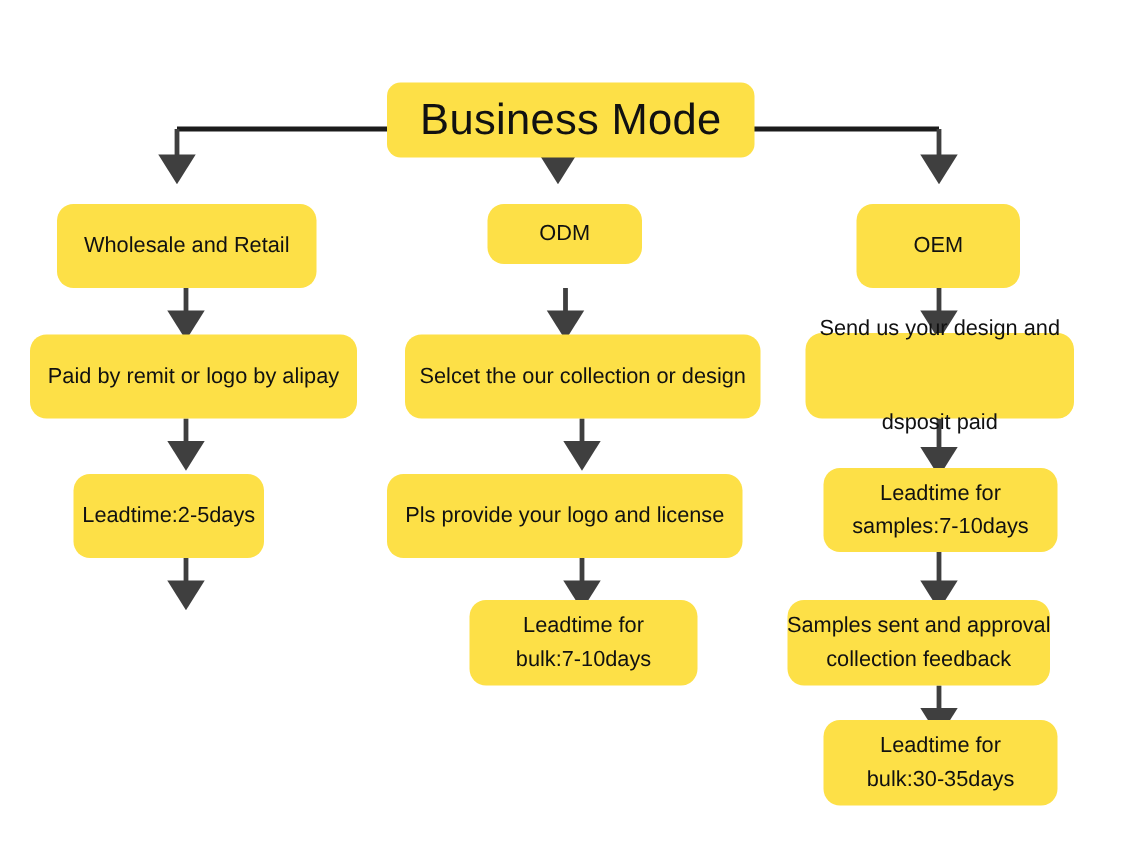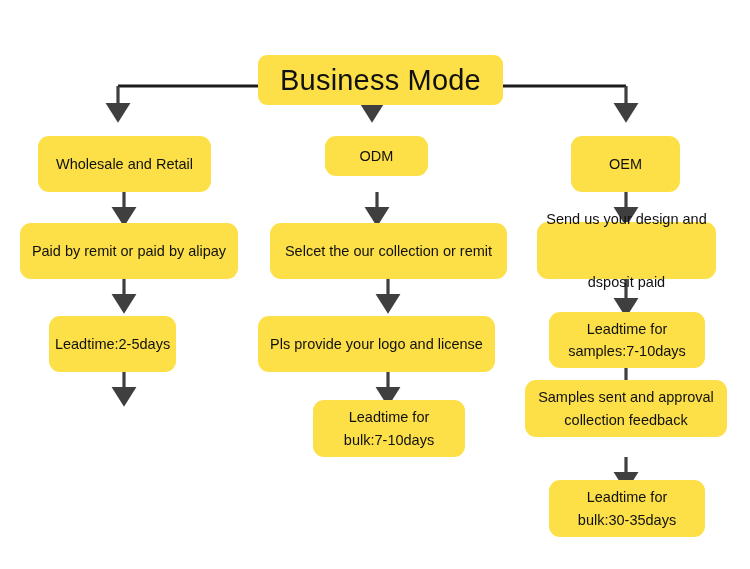--- a/index.html
+++ b/index.html
@@ -95,33 +95,33 @@
 
   <div class="node node-title" style="left:258px; top:55px; width:245px; height:50px;">
     <span>Business Mode</span>
   </div>
 
   <div class="node" style="left:38px; top:136px; width:173px; height:56px;">
     <span>Wholesale and Retail</span>
   </div>
 
   <div class="node" style="left:20px; top:223px; width:218px; height:56px;">
-    <span>Paid by remit or paid by alipay</span>
+    <span>Paid by remit or logo by alipay</span>
   </div>
 
   <div class="node" style="left:49px; top:316px; width:127px; height:56px;">
     <span>Leadtime:2-5days</span>
   </div>
 
   <div class="node" style="left:325px; top:136px; width:103px; height:40px;">
     <span>ODM</span>
   </div>
 
   <div class="node" style="left:270px; top:223px; width:237px; height:56px;">
-    <span>Selcet the our collection or remit</span>
+    <span>Selcet the our collection or design</span>
   </div>
 
   <div class="node" style="left:258px; top:316px; width:237px; height:56px;">
     <span>Pls provide your logo and license</span>
   </div>
 
   <div class="node" style="left:313px; top:400px; width:152px; height:57px;">
     <span>Leadtime for</span>
     <span class="line2">bulk:7-10days</span>
   </div>
@@ -133,21 +133,21 @@
   <div class="node" style="left:537px; top:222px; width:179px; height:57px;gap:40px;">
     <span>Send us your design and</span>
     <span class="line2">dsposit paid</span>
   </div>
 
   <div class="node" style="left:549px; top:312px; width:156px; height:56px;">
     <span>Leadtime for</span>
     <span class="line2">samples:7-10days</span>
   </div>
 
-  <div class="node" style="left:525px; top:380px; width:202px; height:57px;">
+  <div class="node" style="left:525px; top:400px; width:175px; height:57px;">
     <span>Samples sent and approval</span>
     <span class="line2">collection feedback</span>
   </div>
 
   <div class="node" style="left:549px; top:480px; width:156px; height:57px;">
     <span>Leadtime for</span>
     <span class="line2">bulk:30-35days</span>
   </div>
 
 </div>

